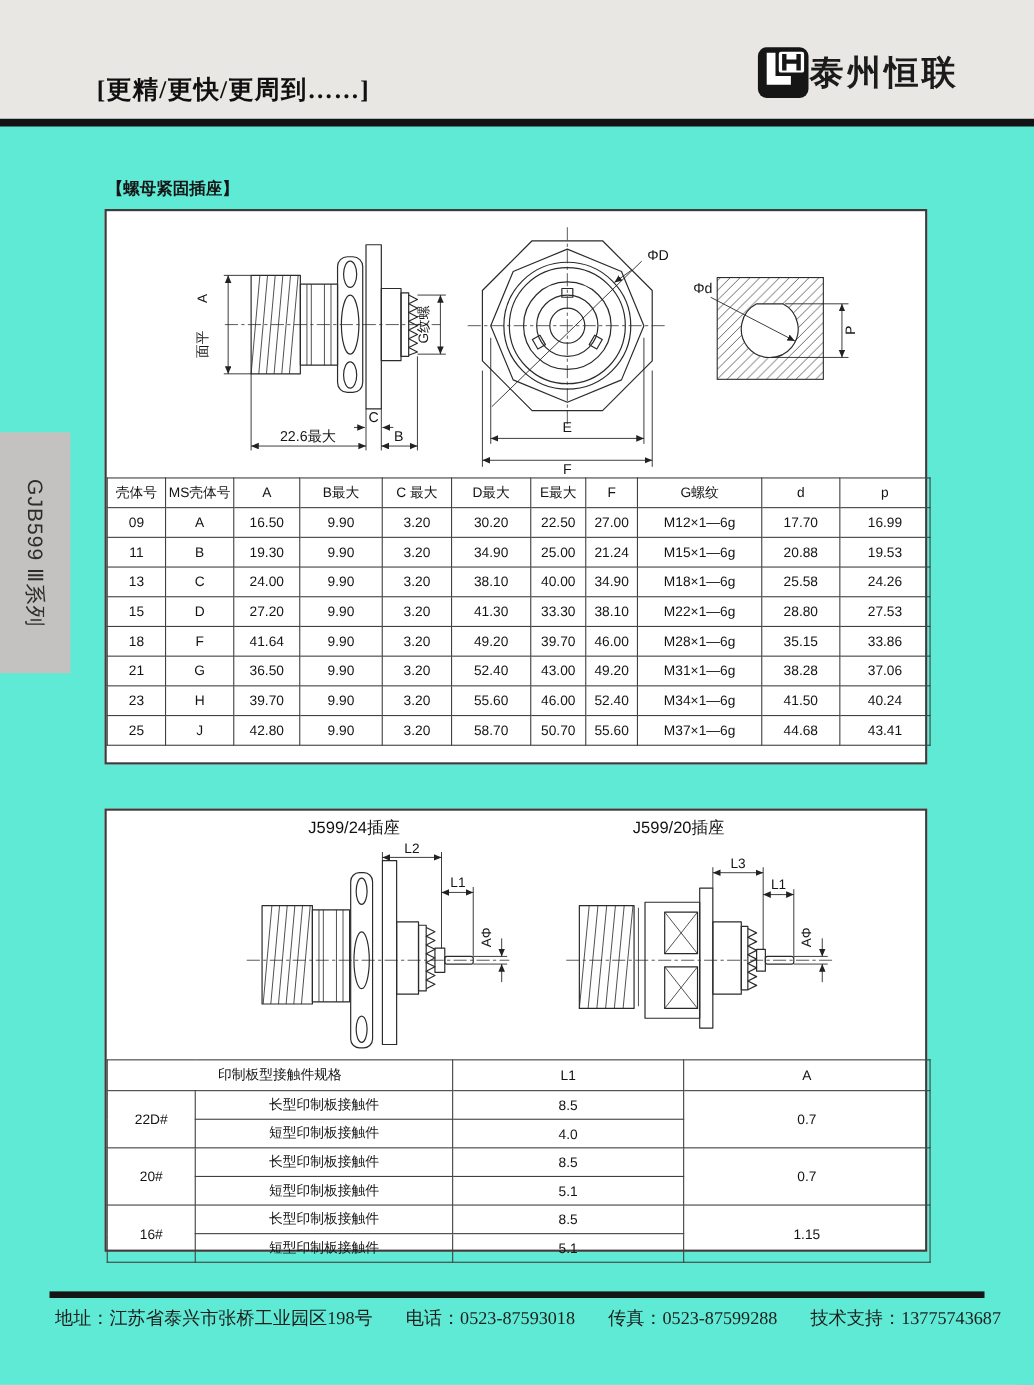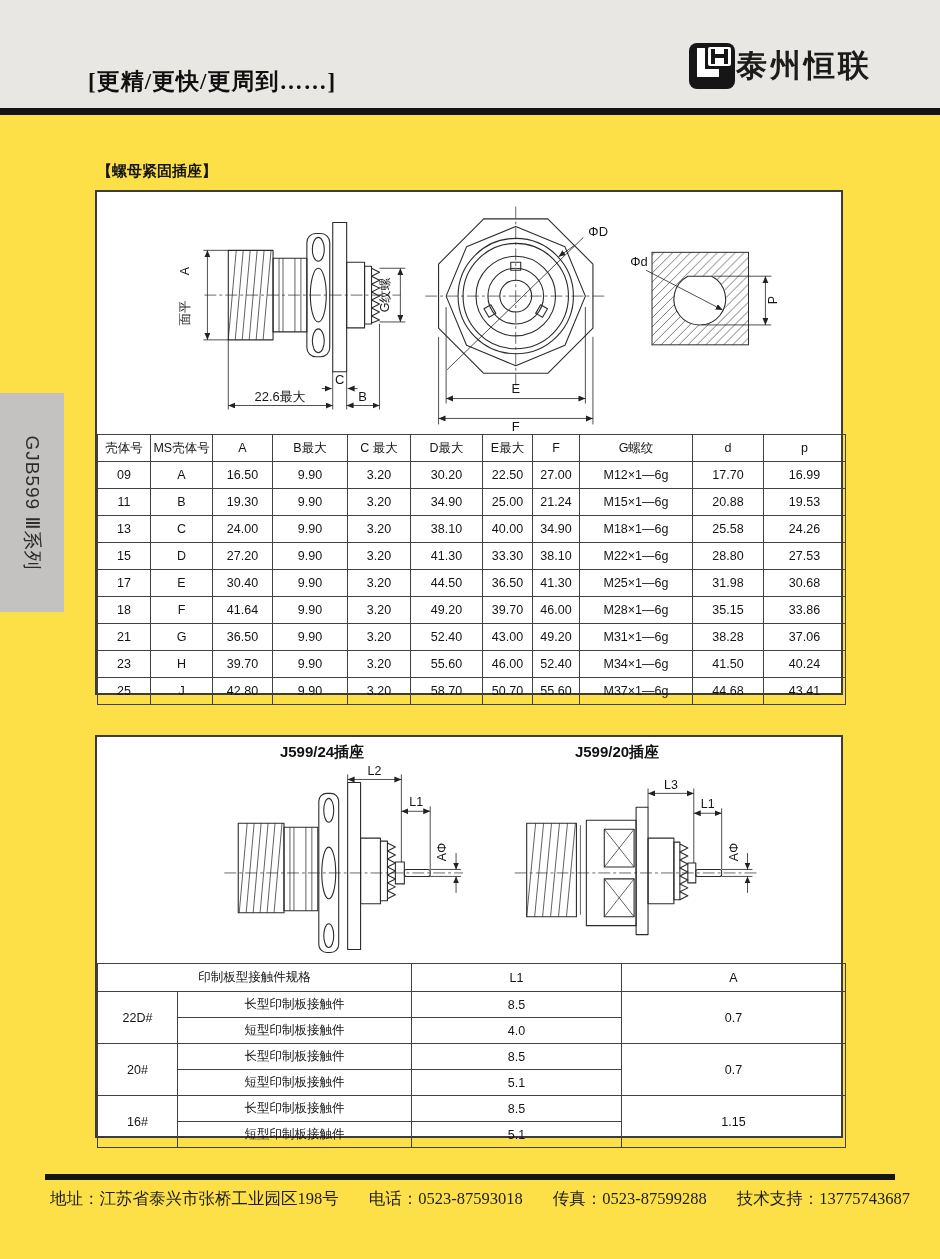--- a/index.html
+++ b/index.html
@@ -1,35 +1,35 @@
 <!DOCTYPE html>
 <html><head>
 <meta charset="utf-8">
 <style>
   html,body{margin:0;padding:0;background:#ffffff;}
-  #page{position:relative;width:940px;height:1259px;background:#fde047;overflow:hidden;
+  #page{position:relative;width:940px;height:1259px;background:#5eead4;overflow:hidden;
         font-family:"Liberation Sans",sans-serif;color:#111;}
   .abs{position:absolute;}
   
   .topband{left:0;top:0;width:940px;height:108px;background:#e8e7e4;}
   .toprule{left:0;top:108px;width:940px;height:7px;background:#141414;}
   .slogan{left:88px;top:66px;font-family:"Liberation Serif",serif;font-size:23px;font-weight:700;
           letter-spacing:1px;color:#101010;white-space:nowrap;}
   .logo{left:688px;top:42px;display:flex;align-items:center;}
   .brand{font-size:31px;font-weight:900;letter-spacing:3px;color:#1b1b1b;white-space:nowrap;}
   
   .sidetab{left:0;top:393px;width:64px;height:219px;background:#c3c2c0;
            display:flex;align-items:center;justify-content:center;}
   .sidetab span{transform:rotate(90deg);white-space:nowrap;font-size:19px;color:#2c2c2c;letter-spacing:1px;}
   
   .sect-title{font-size:15px;font-weight:700;color:#161616;white-space:nowrap;}
   .panel{border:2px solid #3c3c3c;background:#fff;box-sizing:border-box;}
   #box1{left:95px;top:190px;width:748px;height:505px;}
   #box2{left:95px;top:735px;width:748px;height:403px;}
-  .dwg-title{position:absolute;top:6px;font-size:15px;font-weight:700;text-align:center;white-space:nowrap;}
+  .dwg-title{position:absolute;top:6px;font-size:15px;font-weight:400;text-align:center;white-space:nowrap;}
   
   table{border-collapse:collapse;table-layout:fixed;width:100%;}
   td,th{border:1px solid #414141;font-size:12.5px;font-weight:400;text-align:center;
         vertical-align:middle;padding:0;overflow:hidden;white-space:nowrap;color:#141414;}
   .t1 th{height:26px;} .t1 td{height:26px;}
   .t2 th{height:27px;} .t2 td{height:25px;}
   
   svg{display:block;}
   svg .ol{fill:none;stroke:#2b2b2b;stroke-width:1.1;stroke-linejoin:round;}
   svg .thin{fill:none;stroke:#2b2b2b;stroke-width:0.75;}
@@ -240,33 +240,20 @@
             <td>9.90</td>
             <td>3.20</td>
             <td>41.30</td>
             <td>33.30</td>
             <td>38.10</td>
             <td>M22×1—6g</td>
             <td>28.80</td>
             <td>27.53</td>
           </tr>
           <tr>
-            <td>17</td>
-            <td>E</td>
-            <td>30.40</td>
-            <td>9.90</td>
-            <td>3.20</td>
-            <td>44.50</td>
-            <td>36.50</td>
-            <td>41.30</td>
-            <td>M25×1—6g</td>
-            <td>31.98</td>
-            <td>30.68</td>
-          </tr>
-          <tr>
             <td>18</td>
             <td>F</td>
             <td>41.64</td>
             <td>9.90</td>
             <td>3.20</td>
             <td>49.20</td>
             <td>39.70</td>
             <td>46.00</td>
             <td>M28×1—6g</td>
             <td>35.15</td>

